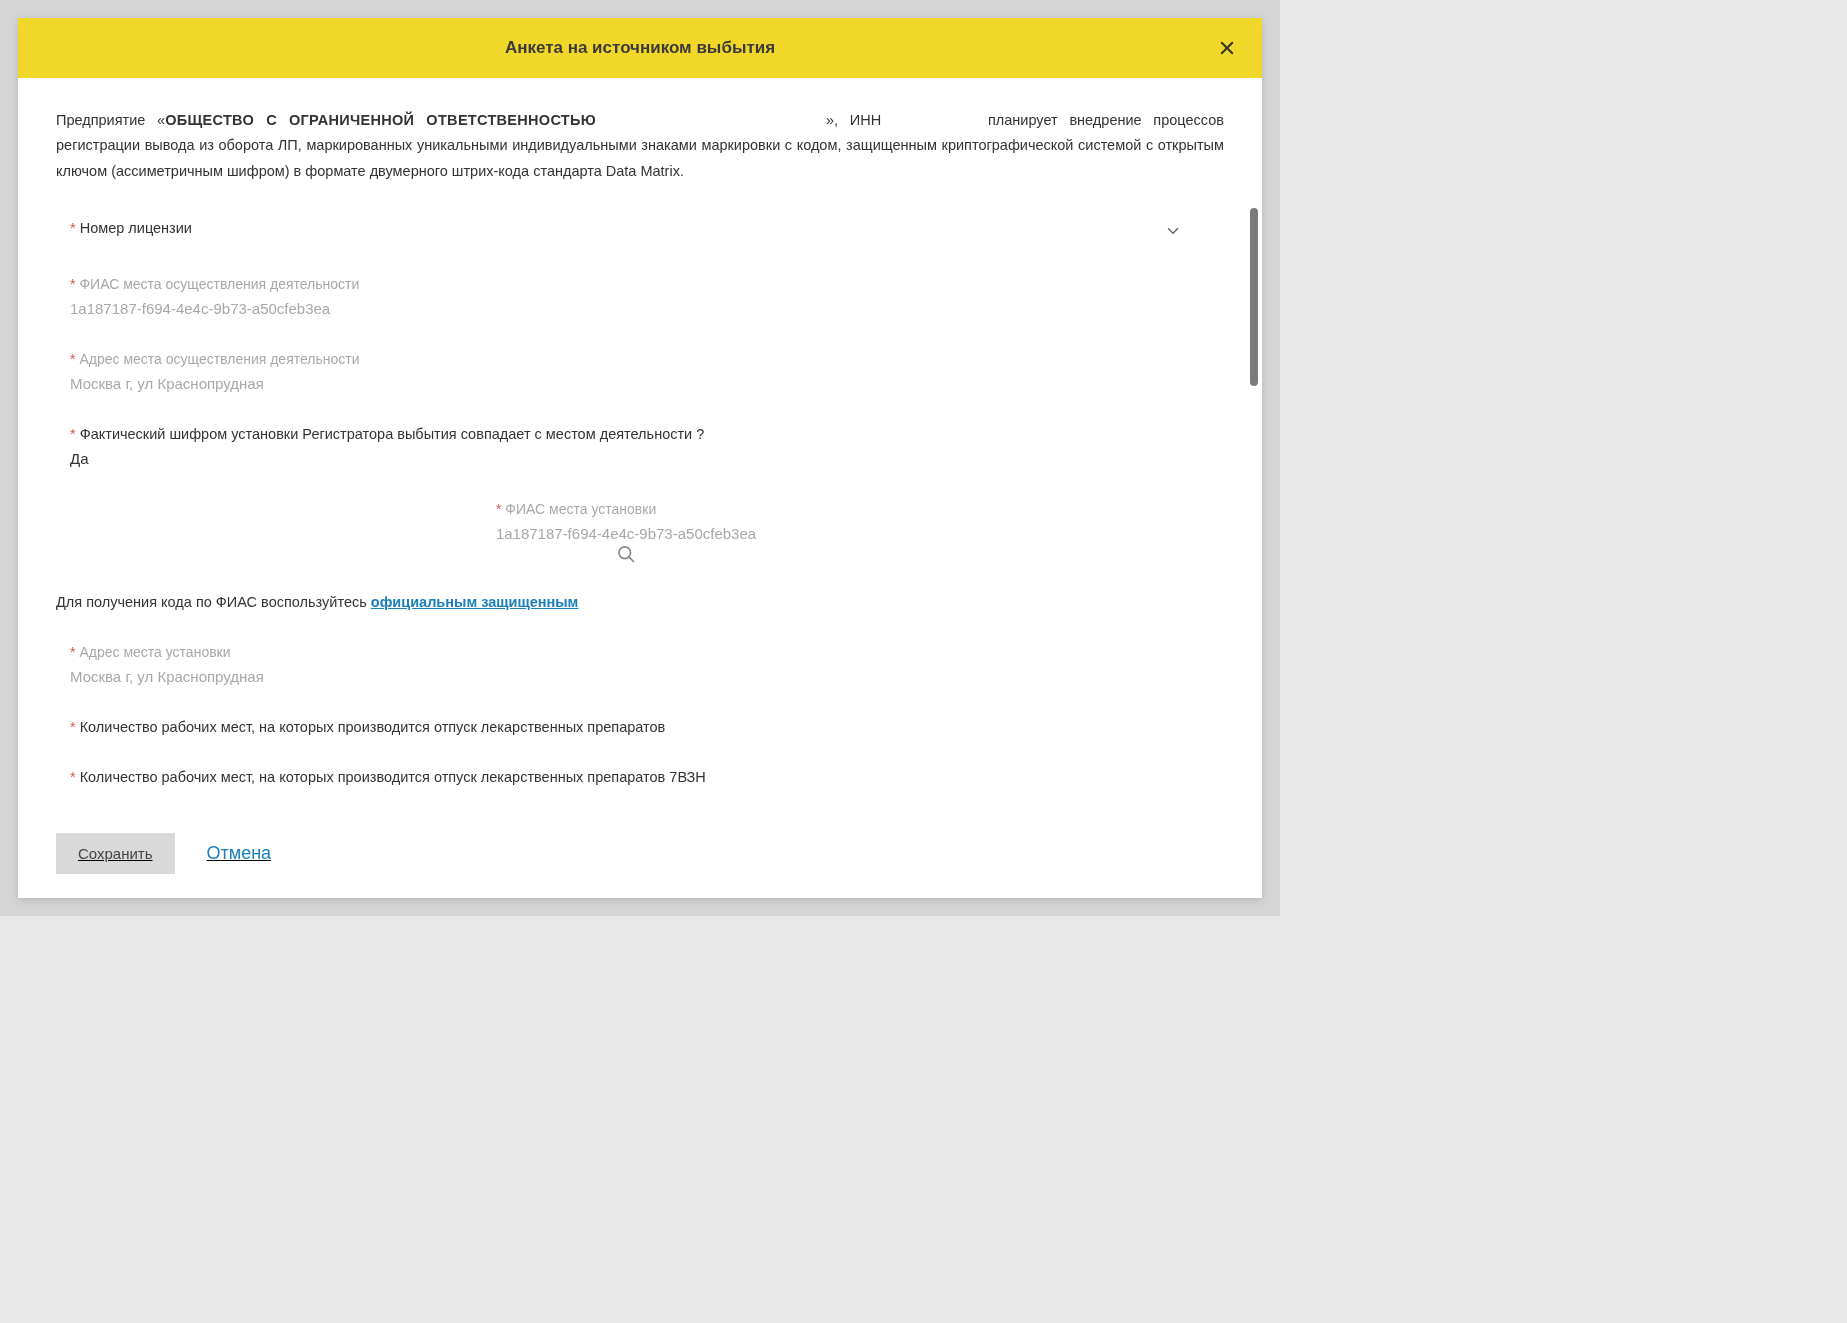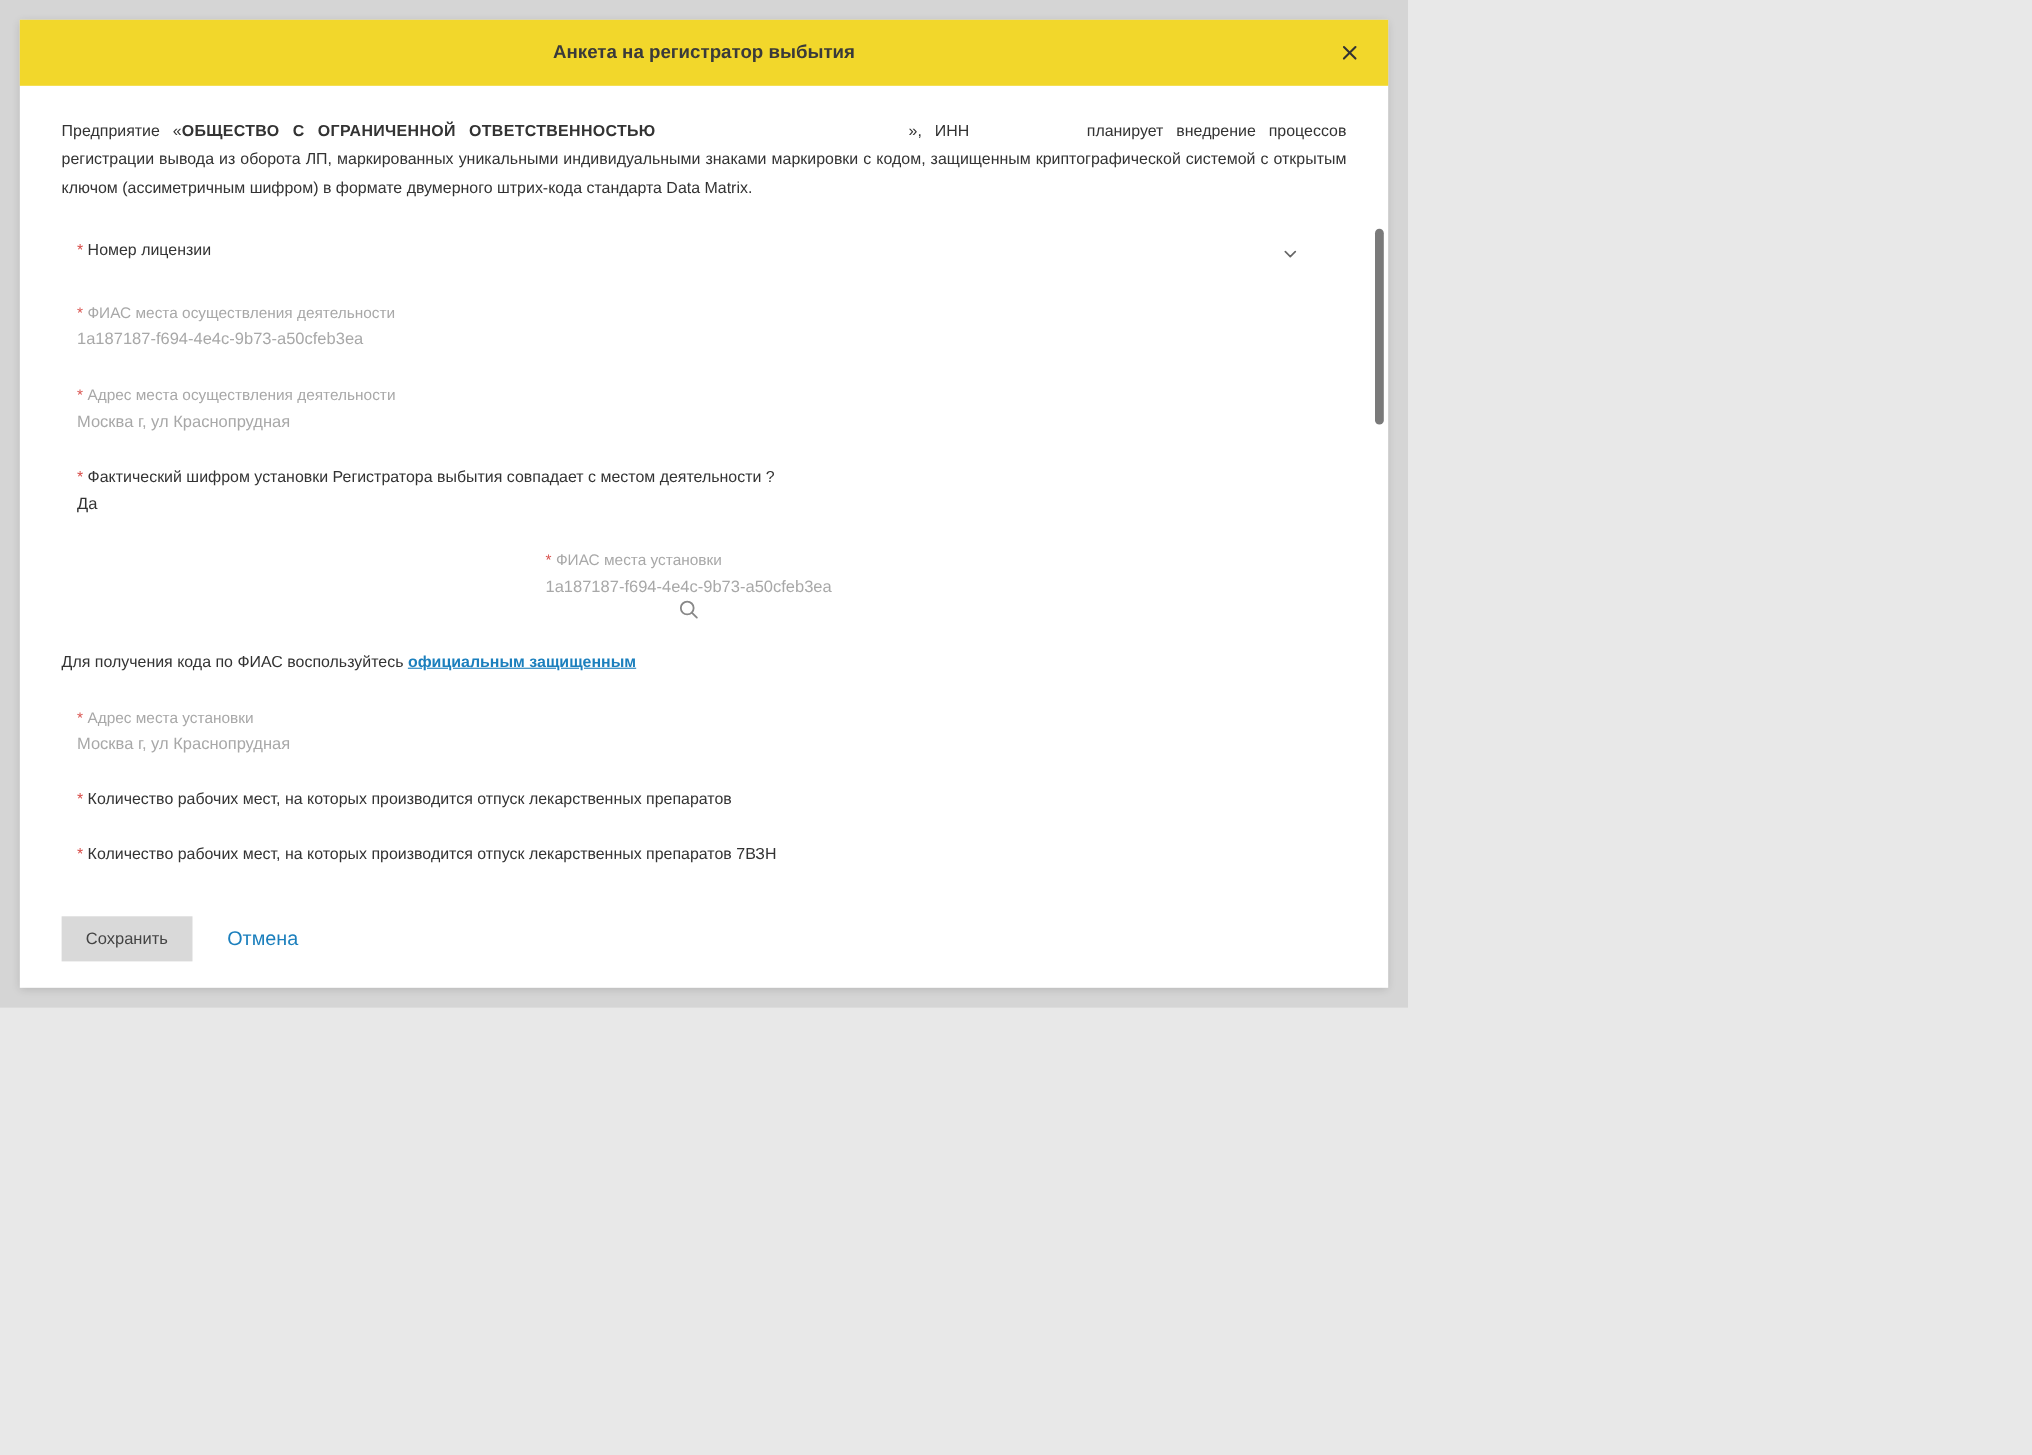--- a/index.html
+++ b/index.html
@@ -145,20 +145,21 @@
       color: #1b7fbd;
       text-decoration: underline;
       font-weight: 600;
     }
     .modal-footer {
       flex-shrink: 0;
       padding: 18px 38px 24px 38px;
       display: flex;
       align-items: center;
       gap: 32px;
+      text-decoration: underline;
     }
     .btn-save {
       background: #d9d9d9;
       border: none;
       padding: 12px 22px;
       font-size: 15px;
       color: #444;
       cursor: pointer;
       font-family: inherit;
     }
@@ -186,21 +187,21 @@
     }
   </style>
 </head>
 <body>
 
 <div class="backdrop"></div>
 
 <div class="modal">
 
   <div class="modal-header">
-    <div class="modal-title">Анкета на регистратор выбытия</div>
+    <div class="modal-title">Анкета на источником выбытия</div>
     <div class="close-btn">
       <svg viewBox="0 0 24 24" fill="none" stroke="#333" stroke-width="2.5" stroke-linecap="round">
         <line x1="5" y1="5" x2="19" y2="19"></line>
         <line x1="19" y1="5" x2="5" y2="19"></line>
       </svg>
     </div>
   </div>
 
   <div class="modal-body">
 

